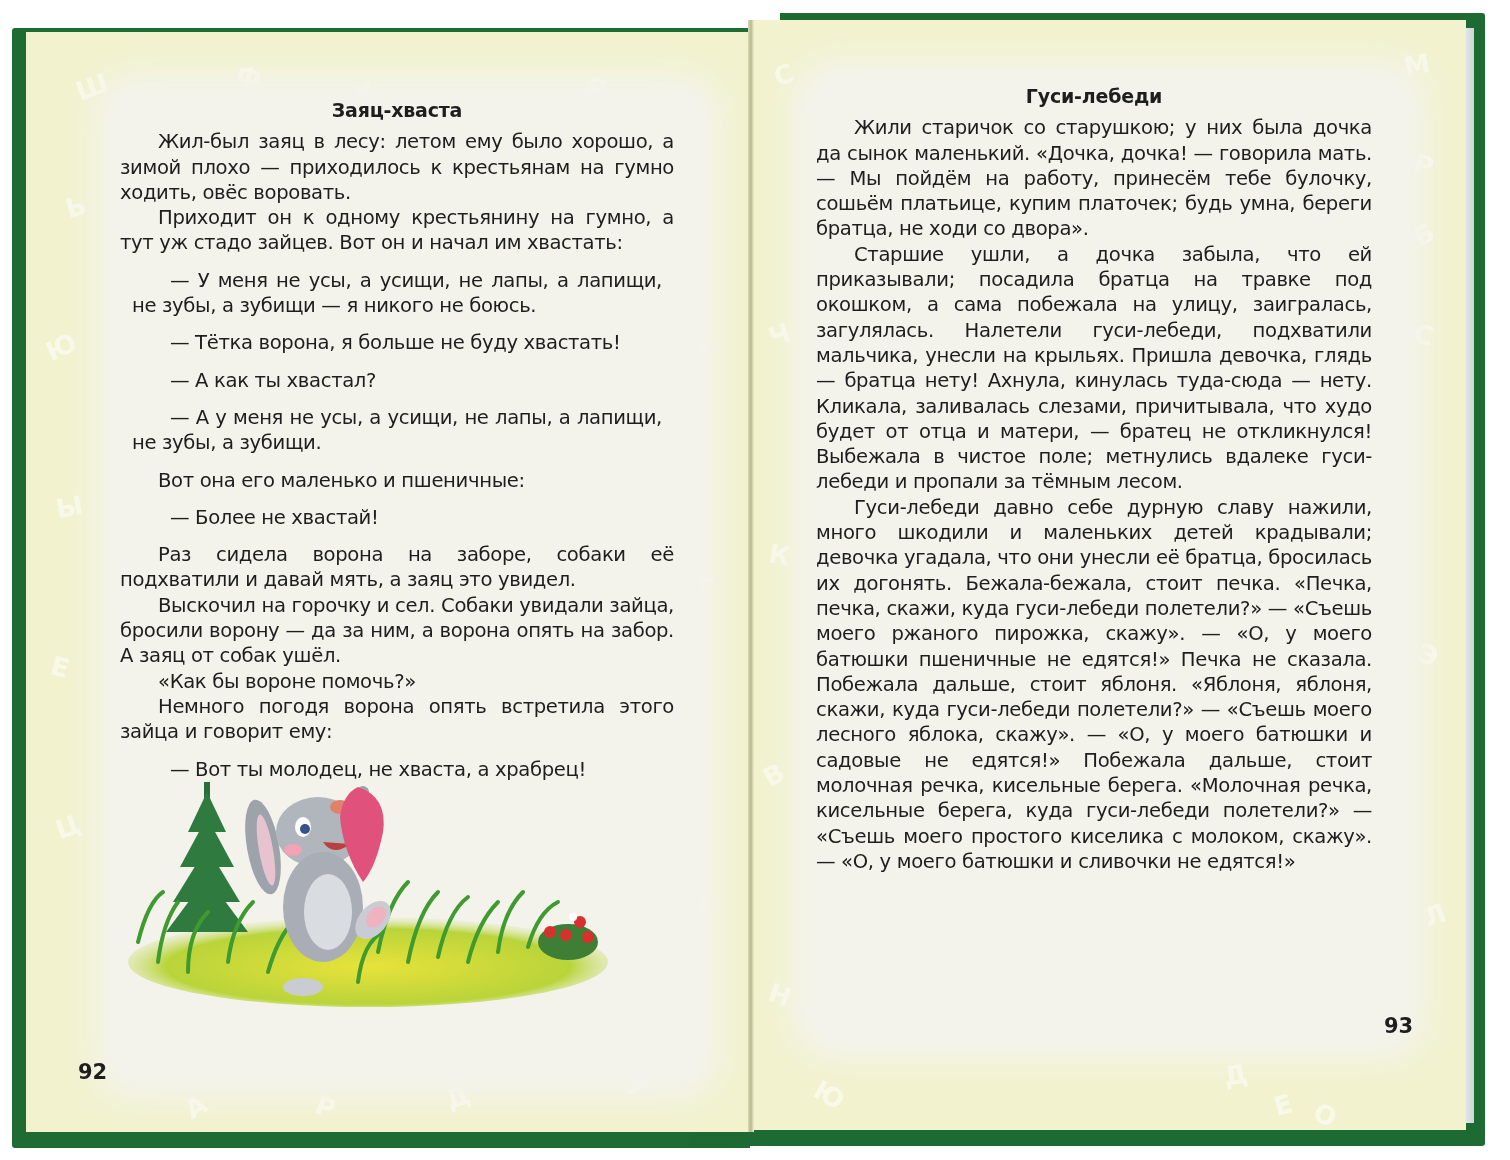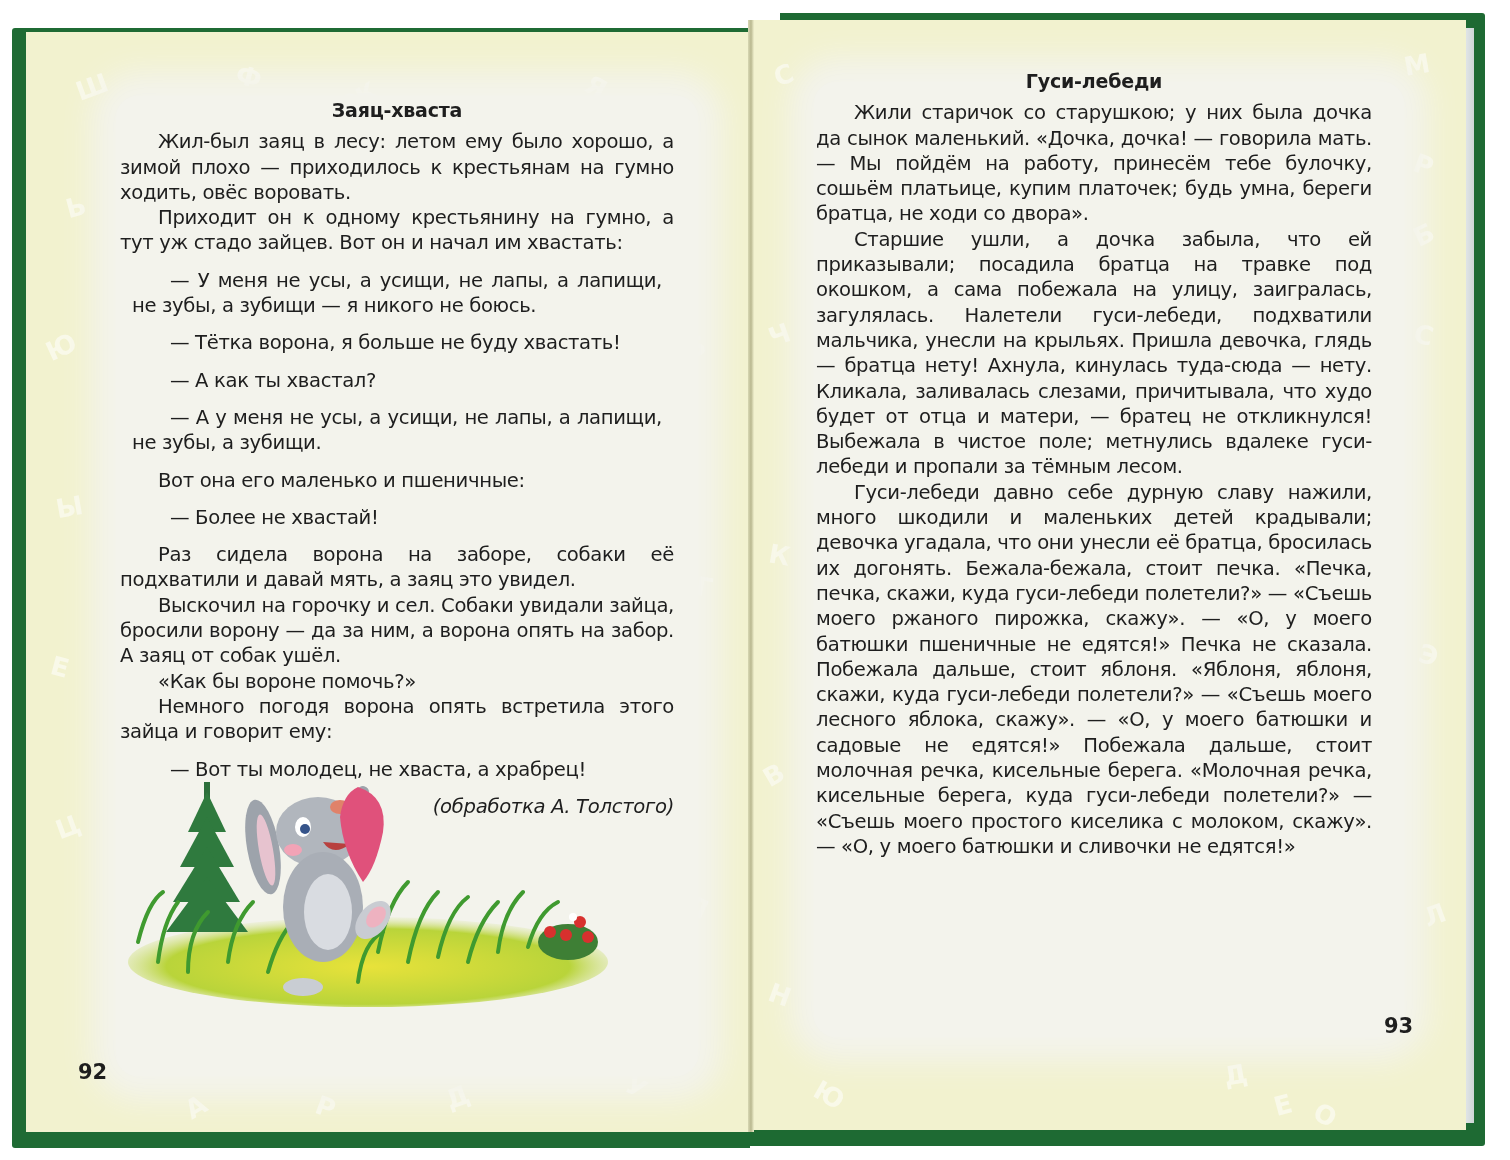--- a/index.html
+++ b/index.html
@@ -41,21 +41,21 @@
   .page-right .inner { left: 60px; top: 62px; width: 590px; height: 955px; }
   .letters span {
     position: absolute; color: #ffffff; opacity: 0.55; font-weight: bold; font-size: 26px;
   }
   .text {
     position: absolute; color: #1e1e1e;
     font-family: "DejaVu Sans", "Liberation Sans", sans-serif;
     font-size: 19.6px; line-height: 25.3px;
   }
   .page-left .text { left: 94px; top: 66px; width: 554px; }
-  .page-right .text { left: 62px; top: 49px; width: 556px; }
+  .page-right .text { left: 62px; top: 64px; width: 556px; }
   .title {
     text-align: center; font-weight: bold; font-size: 19px; margin-bottom: 6px; letter-spacing: -0.2px;
   }
   .para { text-align: justify; text-indent: 38px; margin: 0; letter-spacing: -0.35px; }
   .dialog { text-indent: 38px; margin: 12px; text-align: justify; letter-spacing: -0.35px; }
   .credit { text-align: right; font-style: italic; margin-top: 0; letter-spacing: -0.3px; }
   .page-num {
     position: absolute; font-weight: bold; font-size: 21px; color: #1e1e1e;
   }
   .page-left .page-num { left: 52px; top: 1028px; }
@@ -101,21 +101,20 @@
     <p class="dialog">— Тётка ворона, я больше не буду хвастать!</p>
     <p class="dialog">— А как ты хвастал?</p>
     <p class="dialog">— А у меня не усы, а усищи, не лапы, а лапищи, не зубы, а зубищи.</p>
     <p class="para">Вот она его маленько и пшеничные:</p>
     <p class="dialog">— Более не хвастай!</p>
     <p class="para">Раз сидела ворона на заборе, собаки её подхватили и давай мять, а заяц это увидел.</p>
     <p class="para">Выскочил на горочку и сел. Собаки увидали зайца, бросили ворону — да за ним, а ворона опять на забор. А заяц от собак ушёл.</p>
     <p class="para">«Как бы вороне помочь?»</p>
     <p class="para">Немного погодя ворона опять встретила этого зайца и говорит ему:</p>
     <p class="dialog">— Вот ты молодец, не хваста, а храбрец!</p>
-    <div class="credit">(обработка А. Толстого)</div>
   </div>
 
   <svg class="illustration" viewBox="0 0 500 240">
     <defs>
       <radialGradient id="meadow" cx="50%" cy="55%" r="60%">
         <stop offset="0%" stop-color="#e8e23a"></stop>
         <stop offset="70%" stop-color="#b9d43a"></stop>
         <stop offset="100%" stop-color="#f3f3ec" stop-opacity="0"></stop>
       </radialGradient>
     </defs>

